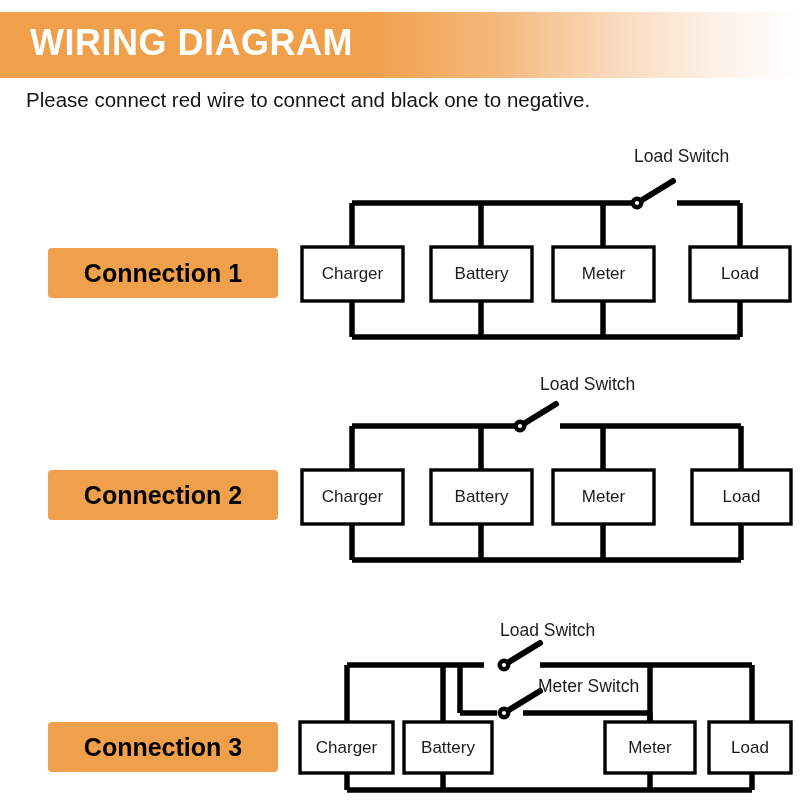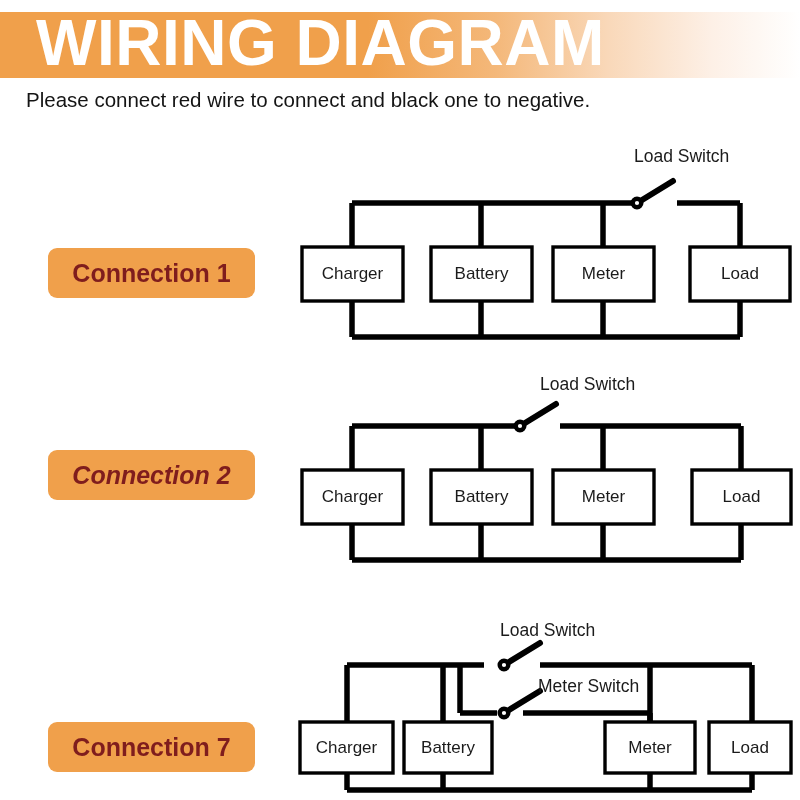--- a/index.html
+++ b/index.html
@@ -27,59 +27,59 @@
     background: linear-gradient(to right,
         #f0a04b 0%,
         #f0a04b 46%,
         #f4b87a 62%,
         #f9d8b9 76%,
         #fdf0e6 89%,
         #ffffff 100%);
   }
   #header-title {
     position: absolute;
-    left: 36px;
+    left: 30px;
     top: 13px;
     height: 62px;
     line-height: 60px;
-    font-size: 64px;
+    font-size: 36px;
     font-weight: bold;
     letter-spacing: 0.5px;
     color: #ffffff;
     white-space: nowrap;
   }
   #header-subtitle {
     position: absolute;
     left: 26px;
     top: 88px;
     font-size: 20.5px;
     font-weight: normal;
     color: #141414;
     white-space: nowrap;
   }
 
   
   .pill {
     position: absolute;
     left: 48px;
-    width: 207px;
+    width: 230px;
     height: 50px;
-    border-radius: 9px;
+    border-radius: 4px;
     background: #f0a04b;
     display: flex;
     align-items: center;
     justify-content: center;
     font-size: 25px;
     font-weight: bold;
-    color: #7f1d1d;
+    color: #000000;
     white-space: nowrap;
     box-sizing: border-box;
   }
   #pill-1 { top: 248px; }
-  #pill-2 { top: 450px; font-style: italic; }
+  #pill-2 { top: 470px; }
   #pill-3 { top: 722px; }
 
   
   .circuit {
     position: absolute;
     left: 0;
     top: 0;
     width: 800px;
     height: 800px;
     pointer-events: none;
@@ -123,21 +123,21 @@
 </style>
 </head>
 <body>
 
 <div id="header-band"></div>
 <div id="header-title">WIRING DIAGRAM</div>
 <div id="header-subtitle">Please connect red wire to connect and black one to negative.</div>
 
 <div class="pill" id="pill-1">Connection 1</div>
 <div class="pill" id="pill-2">Connection 2</div>
-<div class="pill" id="pill-3">Connection 7</div>
+<div class="pill" id="pill-3">Connection 3</div>
 
 <svg class="circuit" id="circuit-svg" viewBox="0 0 800 800">
     <g>
       <line x1="352" y1="203" x2="636" y2="203" class="wire"></line>
       <line x1="677" y1="203" x2="740" y2="203" class="wire"></line>
       <line x1="352" y1="337" x2="740" y2="337" class="wire"></line>
       <line x1="352" y1="203" x2="352" y2="247" class="wire"></line>
       <line x1="352" y1="301" x2="352" y2="337" class="wire"></line>
       <rect x="302" y="247" width="101" height="54" class="box-rect"></rect>
       <text x="352.5" y="275" class="box-label">Charger</text>

